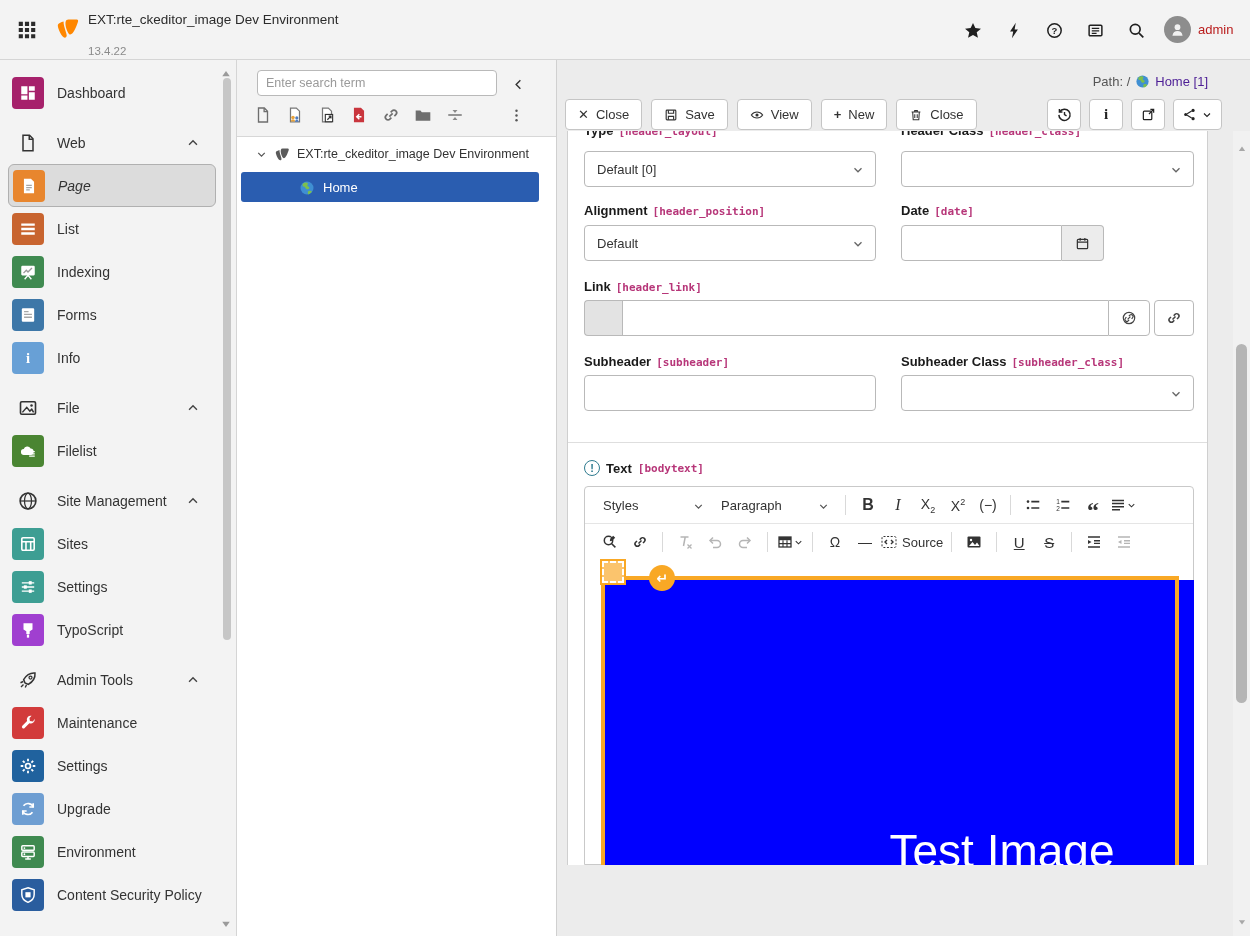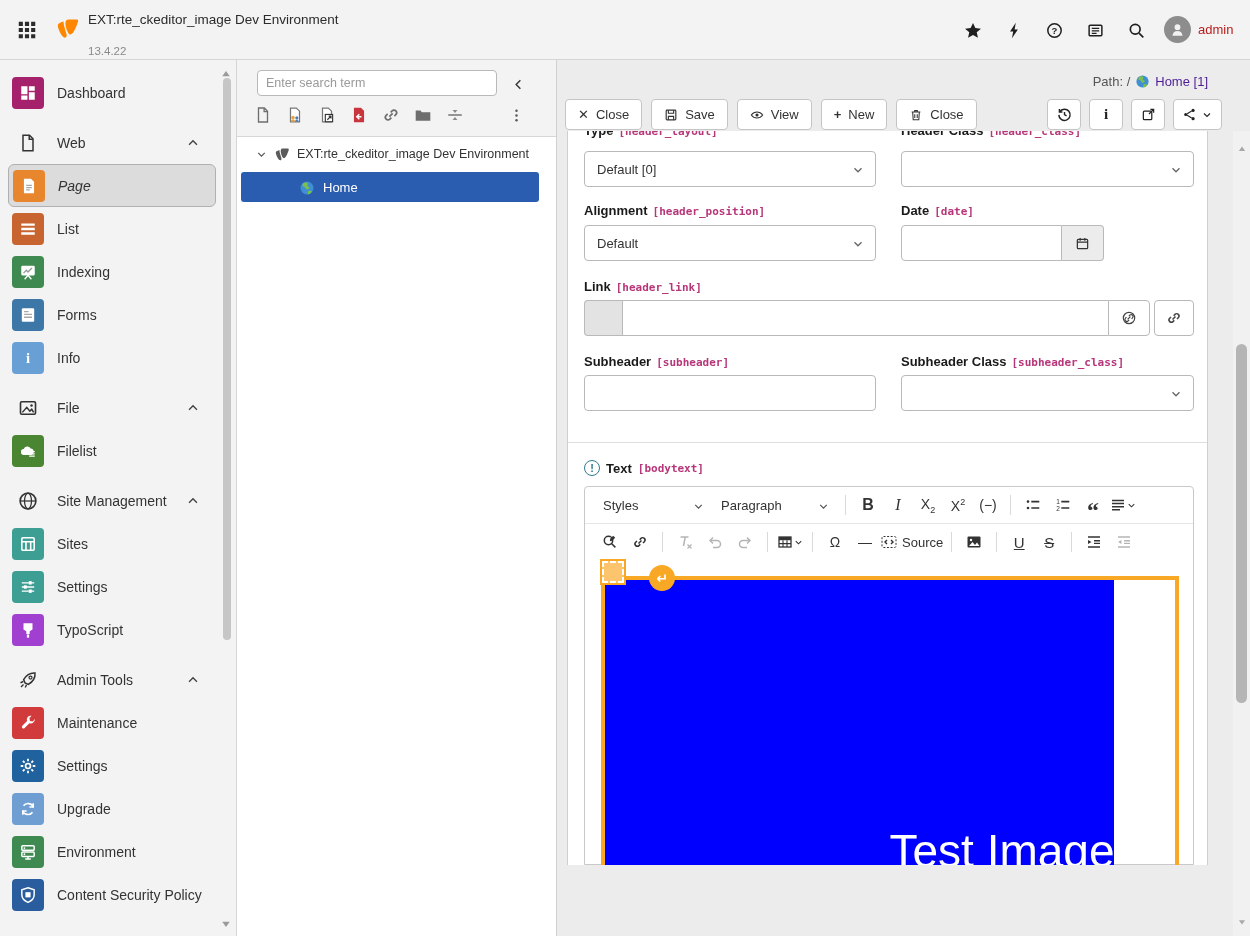--- a/index.html
+++ b/index.html
@@ -87,21 +87,21 @@
   .g-bold { font-weight:bold; font-size:16px; }
   .g-italic { font-family:"Liberation Serif","DejaVu Serif",serif; font-style:italic; font-size:16px; }
   .g-quote { font-family:"Liberation Serif","DejaVu Serif",serif; font-size:24px; font-weight:bold; line-height:8px; padding-top:10px; }
   .g-under { text-decoration:underline; font-size:15px; }
   .g-strike { text-decoration:line-through; font-size:15px; }
   .rt-btn sub, .rt-btn sup { font-size:9px; }
   .rt-src { font-size:13px; margin-left:5px; }
   .rte-content { position:absolute; left:0; top:74px; right:0; bottom:0; background:#fff; overflow:hidden; }
 
   
-  .img-clip { position:absolute; left:37px; top:449px; width:509px; height:285px; overflow:hidden; }
+  .img-clip { position:absolute; left:37px; top:449px; width:589px; height:285px; overflow:hidden; }
   .img-blue { position:absolute; left:0; top:0; width:794px; height:600px; }
   .img-line { position:absolute; left:0; width:794px; text-align:center; color:#fff; font-size:46px; line-height:60px; white-space:nowrap; }
   .wsel-top { position:absolute; left:33px; top:445px; width:578px; height:4px; }
   .wsel-left { position:absolute; left:33px; top:445px; width:4px; height:289px; }
   .wsel-right { position:absolute; left:607px; top:445px; width:4px; height:289px; }
   .whandle { position:absolute; left:34px; top:430px; width:22px; height:22px; border:2px dashed #fff; }
   .wbtn-circle { position:absolute; left:81px; top:434px; width:26px; height:26px; border-radius:50%; color:#fff; font-size:14px; font-weight:bold; display:flex; align-items:center; justify-content:center; }
 
   
   .m-scroll { position:absolute; right:0; top:71px; width:17px; bottom:0; background:#f1f1f1; }

